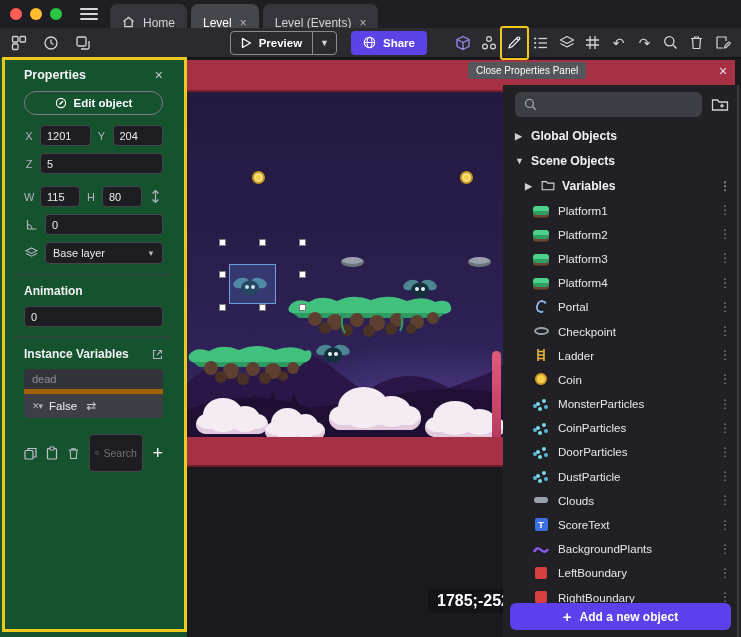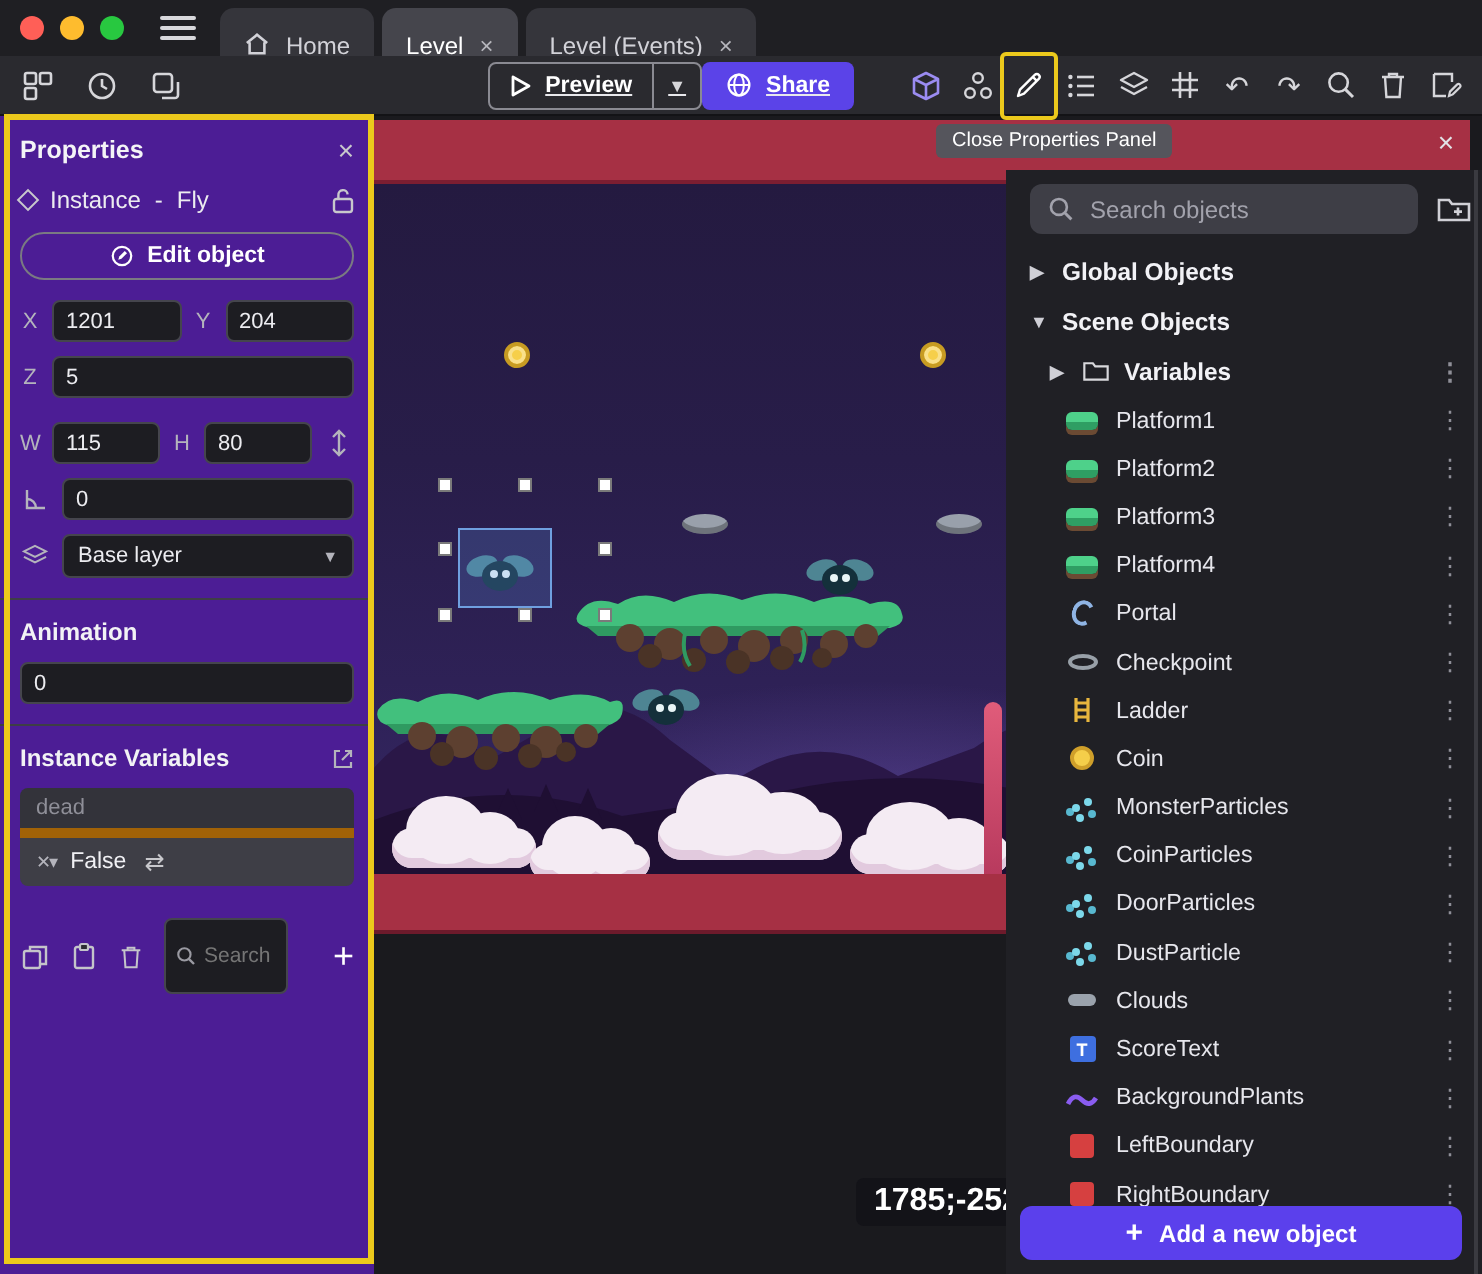--- a/index.html
+++ b/index.html
@@ -23,21 +23,21 @@
     background:#35353b; border-radius:7px 7px 0 0; color:#d2d2d8; font-size:12px; }
   .tab.active { background:#45454c; color:#ffffff; }
   .tab .tclose { color:#b6b6bc; font-size:12px; cursor:default; }
 
   
   .toolbar { position:absolute; left:0; top:28px; width:741px; height:30px;
     background:#2a2a2f; border-bottom:1px solid #131316; display:flex; align-items:center;
     padding:0 9px; z-index:20; }
   .tb-left { display:flex; gap:12px; align-items:center; }
   .tb-btn { width:20px; height:22px; display:flex; align-items:center; justify-content:center; color:#d6d6da; }
-  .tb-center { margin-left:auto; display:flex; gap:0; align-items:center;text-decoration:underline; }
+  .tb-center { margin-left:auto; display:flex; gap:14px; align-items:center; }
   .preview-btn { display:flex; align-items:center; height:24px; border:1px solid #8a8a92; border-radius:4px; color:#fff; }
   .preview-main { display:flex; align-items:center; gap:7px; padding:0 10px; font-weight:bold; font-size:11.5px; }
   .preview-caret { border-left:1px solid #8a8a92; padding:0 7px; font-size:9px; color:#d6d6da; align-self:stretch; display:flex; align-items:center; }
   .share-btn { display:flex; align-items:center; gap:7px; height:24px; padding:0 12px;
     background:#5b43e8; border-radius:4px; color:#fff; font-weight:bold; font-size:11.5px; }
   .tb-right { display:flex; gap:7px; align-items:center; margin-left:26px; }
   .tb-right .tb-btn { width:19px; }
   .tb-btn.pencil { position:relative; }
   .pencil-hl { position:absolute; left:-5px; top:-6px; right:-5px; bottom:-6px;
     border:2.5px solid #ecc91c; border-radius:3px; pointer-events:none; }
@@ -68,22 +68,22 @@
     background:rgba(96,150,230,.22); border:1px solid #6fa0e0; }
   .sel-handles { position:absolute; left:35px; top:150px; width:81px; height:66px; z-index:8; }
   .hd { position:absolute; width:7px; height:7px; background:#fff; border:1px solid #7a7a7a; }
   .hd.tl{left:-3px;top:-3px;} .hd.tm{left:37px;top:-3px;} .hd.tr{right:-3px;top:-3px;}
   .hd.ml{left:-3px;top:29px;} .hd.mr{right:-3px;top:29px;}
   .hd.bl{left:-3px;bottom:-3px;} .hd.bm{left:37px;bottom:-3px;} .hd.br{right:-3px;bottom:-3px;}
   .coord-badge { position:absolute; left:241px; top:531px; background:rgba(18,18,24,.88);
     border-radius:4px; padding:3px 9px; font-size:16px; font-weight:bold; color:#fff; z-index:9; }
 
   
-  .props { position:absolute; left:0; top:58px; width:187px; bottom:0; background:#4c1d95;
-    z-index:10; padding:0 10px; }
+  .props { position:absolute; left:0; top:58px; width:187px; bottom:0; background:#14532d;
+    z-index:10; padding:0 24px; }
   .props-hl { position:absolute; left:2px; top:57px; width:185px; height:575px;
     border:3px solid #ecc91c; z-index:30; pointer-events:none; }
   .p-header { display:flex; align-items:center; height:28px; margin-top:3px; }
   .p-title { font-weight:bold; font-size:12.5px; color:#f4f4f7; flex:1; }
   .p-close { color:#c8c8cc; font-size:14px; }
   .p-inst { display:flex; align-items:center; gap:7px; height:22px; margin-bottom:5px; color:#ececf0; font-size:12px; }
   .diamond { width:8px; height:8px; border:1.5px solid #c8c8cc; transform:rotate(45deg); flex:none; }
   .p-lock { margin-left:auto; color:#c8c8cc; }
   .edit-btn { width:100%; height:24px; border:1px solid #7a7a82; border-radius:13px; background:transparent;
     display:flex; align-items:center; justify-content:center; gap:7px; color:#fff;
@@ -405,32 +405,20 @@
 
   <div class="coord-badge">1785;-252</div>
 </div>
 
 <aside class="props">
   <div class="p-header">
     <span class="p-title">Properties</span>
     <span class="p-close">×</span>
   </div>
 
-  <div class="p-inst">
-    <span class="diamond"></span>
-    <span>Instance</span>
-    <span>-</span>
-    <span>Fly</span>
-    <span class="p-lock">
-      <svg width="11" height="13" viewBox="0 0 11 13">
-        <rect x="1" y="5.5" width="9" height="6.5" rx="1.2" fill="none" stroke="#c8c8cc" stroke-width="1.2"></rect>
-        <path d="M3.2 5.5 V3.6 A2.3 2.3 0 0 1 7.8 3.2" fill="none" stroke="#c8c8cc" stroke-width="1.2"></path>
-      </svg>
-    </span>
-  </div>
 
   <button class="edit-btn">
     <svg width="12" height="12" viewBox="0 0 13 13">
       <circle cx="6.5" cy="6.5" r="5" fill="none" stroke="#fff" stroke-width="1.2"></circle>
       <path d="M4.5 8.5 L5 6.8 L8 3.8 L9.2 5 L6.2 8 Z" fill="#fff"></path>
     </svg>
     <span>Edit object</span>
   </button>
 
   <div class="prow">
@@ -535,21 +523,20 @@
 
 <div class="props-hl"></div>
 
 <aside class="objects">
   <div class="op-search-row">
     <div class="op-search">
       <svg width="13" height="13" viewBox="0 0 15 15">
         <circle cx="6.3" cy="6.3" r="4.6" fill="none" stroke="#a2a2ac" stroke-width="1.5"></circle>
         <path d="M9.8 9.8 L13.5 13.5" stroke="#a2a2ac" stroke-width="1.7"></path>
       </svg>
-      <input placeholder="Search objects" style="">
     </div>
     <span>
       <svg width="18" height="15" viewBox="0 0 18 15">
         <path d="M1.5 3 H6.5 L8 5 H16.5 V13 H1.5 Z" fill="none" stroke="#d0d0d6" stroke-width="1.3"></path>
         <path d="M9 8.8 H13 M11 6.8 V10.8" stroke="#d0d0d6" stroke-width="1.3"></path>
       </svg>
     </span>
   </div>
 
   <div class="op-group">

